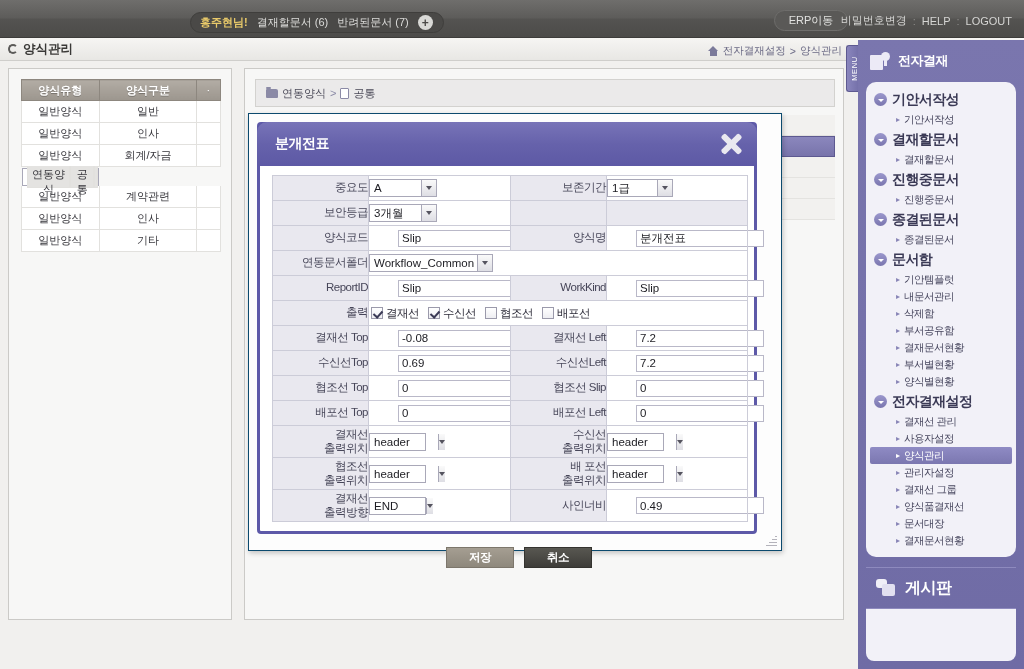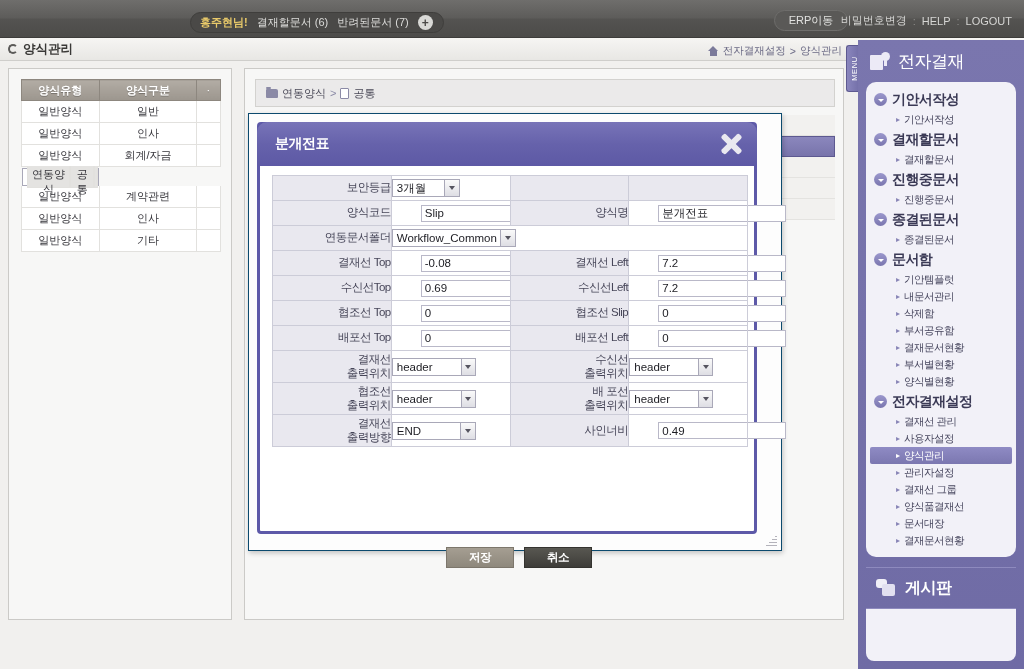--- a/index.html
+++ b/index.html
@@ -141,21 +141,21 @@
   
   .sidebar {
     position: absolute; left: 858px; top: 40px; width: 166px; height: 629px;
     background: linear-gradient(to bottom, #7a76ae 0%, #6f6ba5 100%);
   }
   .sb-head { height: 42px; display: flex; align-items: center; padding-left: 12px; gap: 8px; }
   .sb-head .ico { width: 20px; height: 19px; position: relative; }
   .sb-head .ico .pg { position: absolute; left: 0; top: 3px; width: 13px; height: 15px; background: #eceaf6; border-radius: 1px; }
   .sb-head .ico .dot { position: absolute; right: 0; top: 0; width: 9px; height: 9px; border-radius: 50%; background: #eceaf6; }
   .sb-head .ico .stem { position: absolute; right: 3px; top: 7px; width: 3px; height: 7px; background: #eceaf6; }
-  .sb-head .htxt { font-size: 17px; font-weight: normal; color: #ffffff; letter-spacing: -0.5px; }
+  .sb-head .htxt { font-size: 13px; font-weight: bold; color: #ffffff; letter-spacing: -0.5px; }
 
   .sb-card {
     margin: 0 8px; background: #f2f1f8; border-radius: 10px;
     padding: 6px 0 8px 0;
   }
   .sb-grp {
     display: flex; align-items: center; gap: 5px;
     padding: 1px 0 1px 8px; height: 23px;
   }
   .sb-grp .bullet {
@@ -255,21 +255,21 @@
     display: flex; align-items: center; justify-content: center;
   }
   .sel .arrow::after {
     content: ""; width: 0; height: 0;
     border-left: 3.5px solid transparent; border-right: 3.5px solid transparent;
     border-top: 4px solid #55545f;
   }
   .sel.s-a { width: 68px; }
   .sel.s-b { width: 66px; }
   .sel.s-c { width: 124px; }
-  .sel.s-d { width: 84px; gap: 28px; }
+  .sel.s-d { width: 57px; gap: 28px; }
 
   .chk-row { display: flex; align-items: center; gap: 4px; padding-left: 2px; }
   .chk-item { display: flex; align-items: center; gap: 3px; margin-right: 5px; }
   .cbox {
     width: 12px; height: 12px; border: 1px solid #9b9aab;
     background: linear-gradient(to bottom, #ffffff, #eeeef2);
     position: relative; flex: none;
   }
   .cbox.on::after {
     content: ""; position: absolute; left: 3px; top: 1px;
@@ -531,20 +531,36 @@
   <div class="modal">
     <div class="modal-inner">
       <div class="modal-head">
         <div class="mtitle">분개전표</div>
         <div class="close-x"></div>
       </div>
 
       <div class="form-wrap">
         <table class="form">
           <tbody>
+              <tr>
+            <td class="lbl w-lbl">중요도</td>
+            <td class="val w-val">
+              <div class="sel s-a">
+                <span>A</span>
+                <span class="arrow"></span>
+              </div>
+            </td>
+            <td class="lbl w-lbl">보존기간</td>
+            <td class="val">
+              <div class="sel s-b">
+                <span>1급</span>
+                <span class="arrow"></span>
+              </div>
+            </td>
+          </tr>
           <tr>
             <td class="lbl">보안등급</td>
             <td class="val">
               <div class="sel s-a">
                 <span>3개월</span>
                 <span class="arrow"></span>
               </div>
             </td>
             <td class="val gapcell"></td>
             <td class="val gapcell"></td>
@@ -559,20 +575,53 @@
               <div class="inp wide">분개전표</div>
             </td>
           </tr>
           <tr>
             <td class="lbl">연동문서폴더</td>
             <td class="val" colspan="3">
               <div class="sel s-c">
                 <span>Workflow_Common</span>
                 <span class="arrow"></span>
               </div>
+            </td>
+          </tr>
+          <tr>
+            <td class="lbl">ReportID</td>
+            <td class="val">
+              <div class="inp">Slip</div>
+            </td>
+            <td class="lbl">WorkKind</td>
+            <td class="val">
+              <div class="inp wide">Slip</div>
+            </td>
+          </tr>
+          <tr>
+            <td class="lbl">출력</td>
+            <td class="val" colspan="3">
+              <div class="chk-row" id="checkbox-row">
+                    <label class="chk-item">
+                      <span class="cbox on"></span>
+                      <span class="ctxt">결재선</span>
+                    </label>
+                    <label class="chk-item">
+                      <span class="cbox on"></span>
+                      <span class="ctxt">수신선</span>
+                    </label>
+                    <label class="chk-item">
+                      <span class="cbox"></span>
+                      <span class="ctxt">협조선</span>
+                    </label>
+                    <label class="chk-item">
+                      <span class="cbox"></span>
+                      <span class="ctxt">배포선</span>
+                    </label>
+                  </div>
             </td>
           </tr>
           <tr>
             <td class="lbl">결재선 Top</td>
             <td class="val">
               <div class="inp">-0.08</div>
             </td>
             <td class="lbl">결재선 Left</td>
             <td class="val">
               <div class="inp wide">7.2</div>

